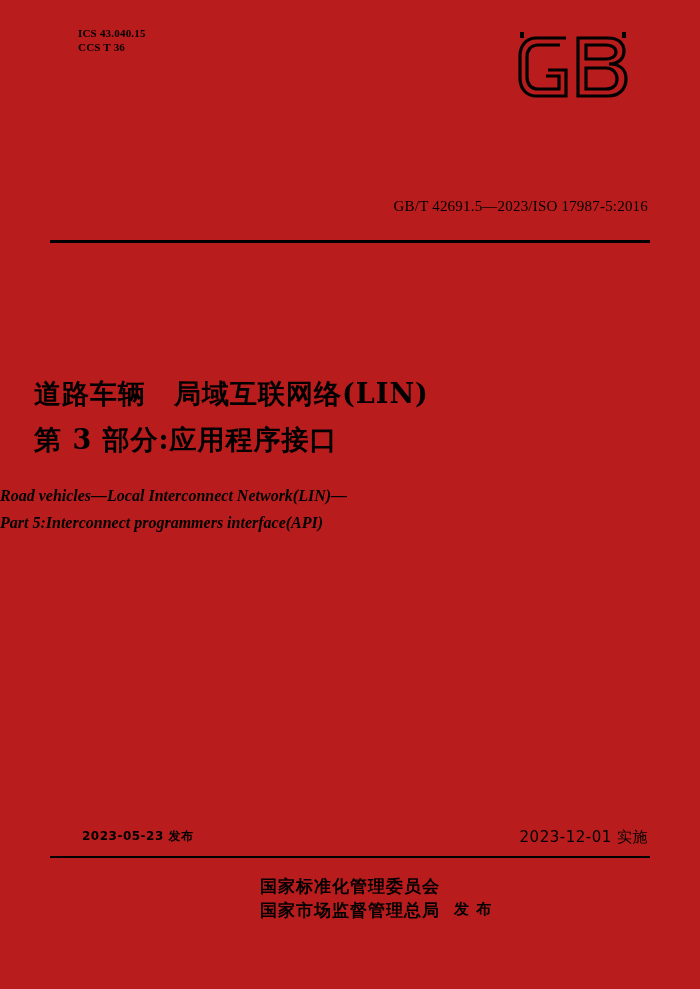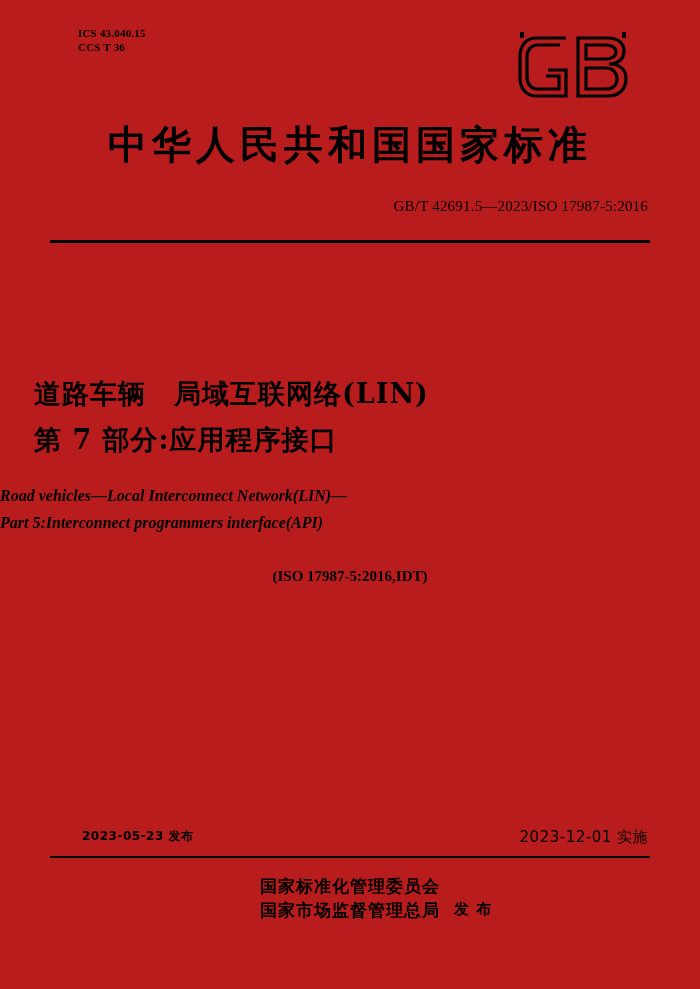--- a/index.html
+++ b/index.html
@@ -197,37 +197,35 @@
         <path d="M76 17 V31 H96 C102 31 106 28 106 24 C106 20 102 17 96 17 Z" stroke-width="3.2"></path>
         <path d="M76 40 V61 H96 C103 61 107 57 107 51 C107 45 103 40 96 40 Z" stroke-width="3.2"></path>
       </g>
       <g fill="#000">
         <rect x="10" y="4" width="4" height="6"></rect>
         <rect x="112" y="4" width="4" height="6"></rect>
       </g>
     </svg>
   </div>
 
-  <div class="cn-standard-title">中华人民共和国国家标准</div>
 
   <div class="std-number">GB/T 42691.5—2023/ISO 17987-5:2016</div>
 
   <div class="rule-top"></div>
 
   <div class="title-cn">
     <div class="line1">道路车辆　局域互联网络(LIN)</div>
-    <div class="line2">第 7 部分:应用程序接口</div>
+    <div class="line2">第 3 部分:应用程序接口</div>
   </div>
 
   <div class="title-en">
     <div>Road vehicles—Local Interconnect Network(LIN)—</div>
     <div>Part 5:Interconnect programmers interface(API)</div>
   </div>
 
-  <div class="iso-note">(ISO 17987-5:2016,IDT)</div>
 
   <div class="date-issue">2023-05-23 发布</div>
   <div class="date-impl">2023-12-01 实施</div>
 
   <div class="rule-bottom"></div>
 
   <div class="publisher">
     <span class="pub-inner">
       <div>国家标准化管理委员会</div>
       <div>国家市场监督管理总局</div>

